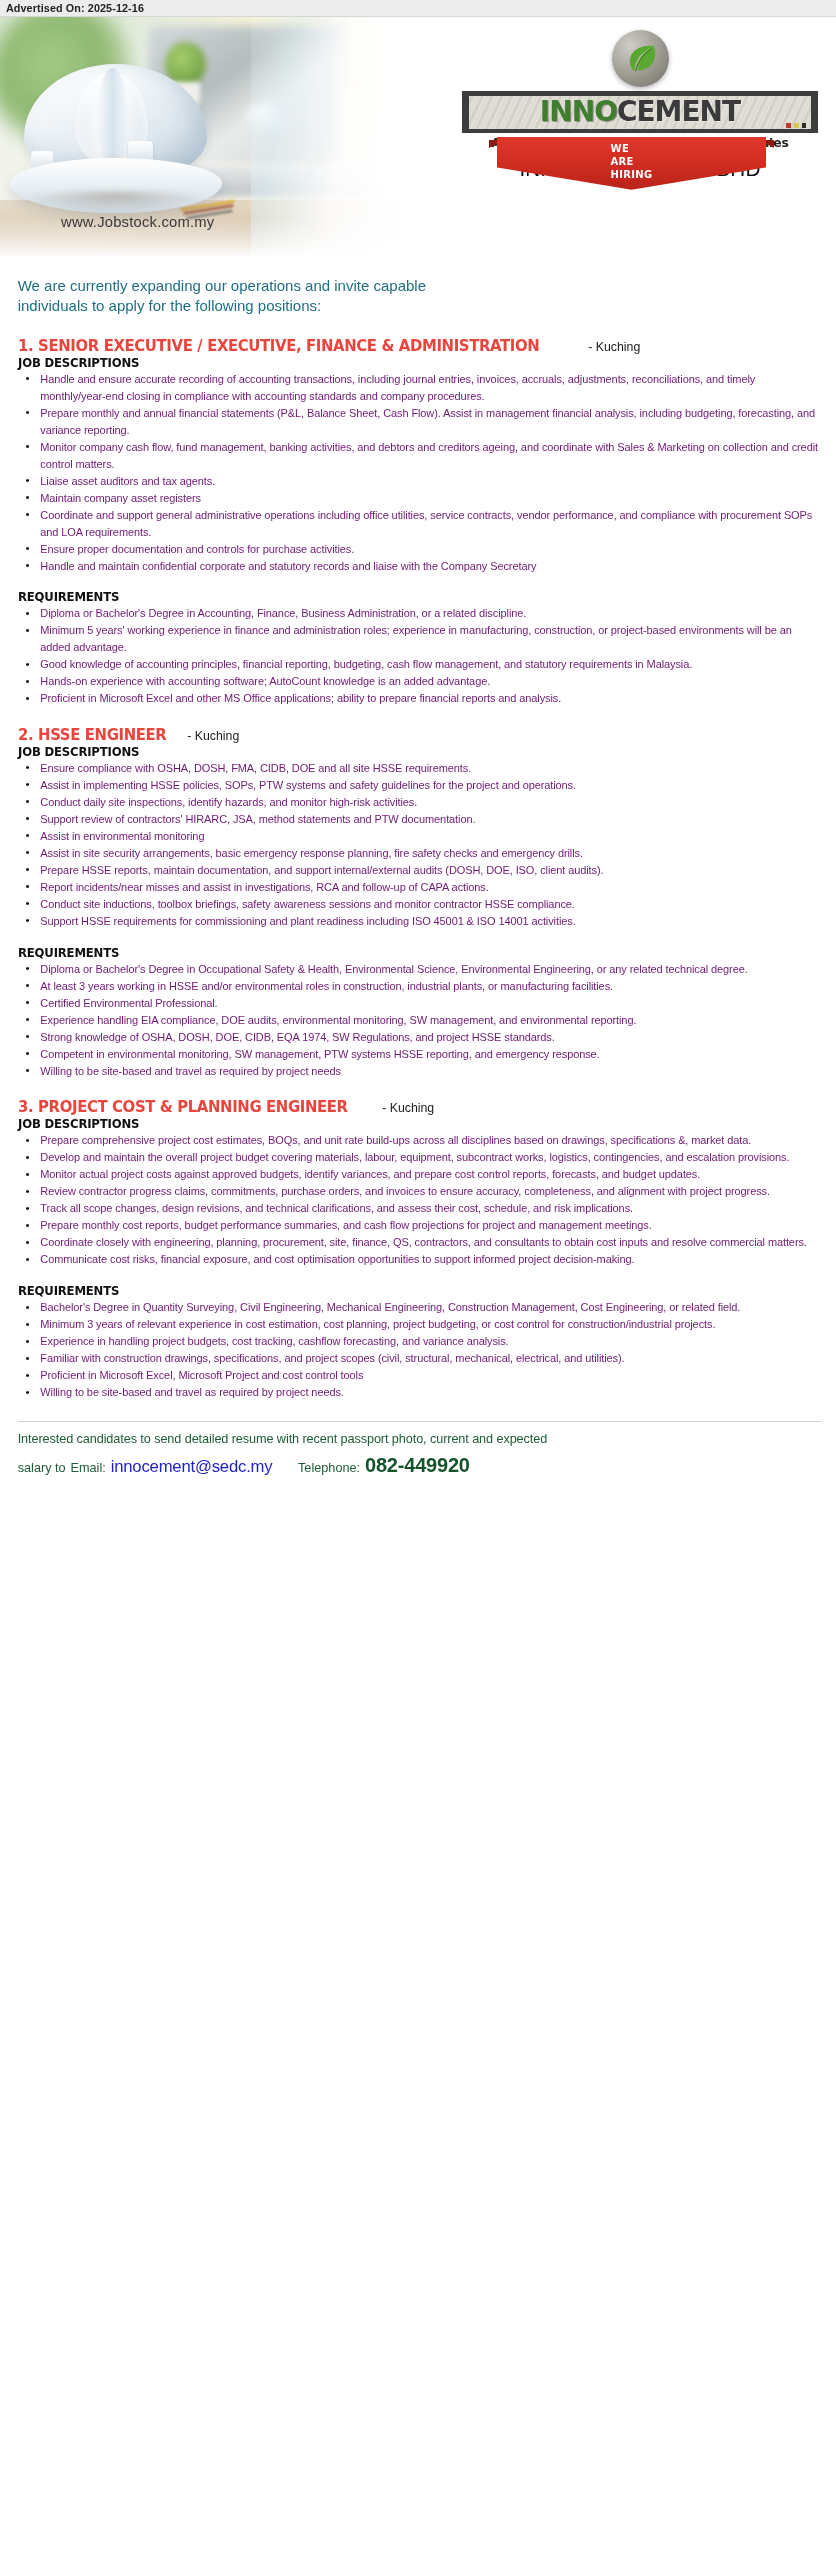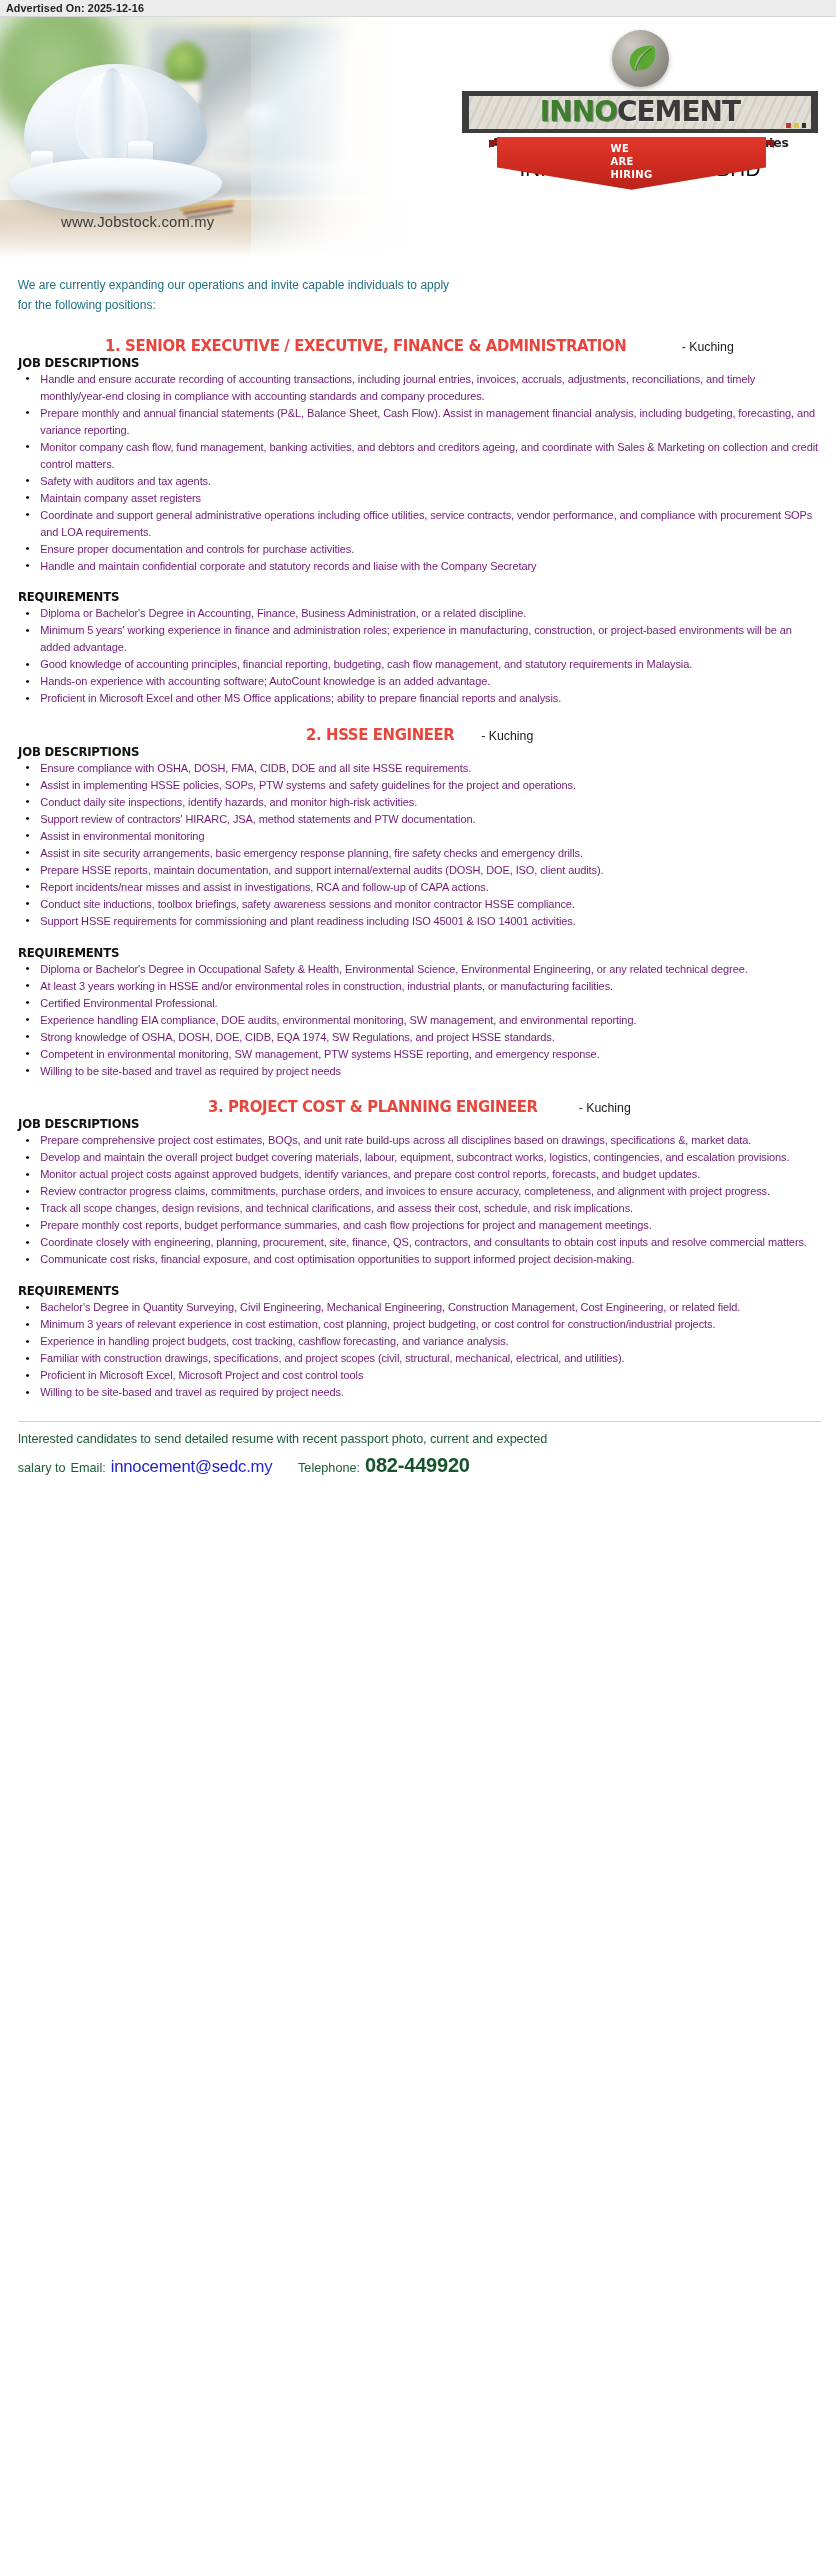--- a/index.html
+++ b/index.html
@@ -278,37 +278,36 @@
     font-weight: bold;
     font-size: 10px;
     line-height: 13.3px;
     letter-spacing: 0.3px;
   }
 
   
   .intro {
     padding: 13.8px 0 7.9px 17.7px;
     color: #1f6f84;
-    font-size: 12px;
+    font-size: 15px;
     line-height: 19.7px;
     max-width: 463px;
   }
 
   
   .content { padding: 0 15.7px 0 17.7px; }
 
   .job { margin-top: 17.7px; }
   .job:first-child { margin-top: 11.8px; }
 
   .job-title-row {
     display: flex;
     align-items: baseline;
-    gap: 16px;
+    gap: 10px;
     margin-bottom: 1px;
-    justify-content: center;
   }
   .job-title {
     font-family: "DejaVu Sans", sans-serif;
     font-weight: bold;
     font-size: 16px;
     color: #e8453c;
     letter-spacing: -0.4px;
     transform: scaleX(.93);
     transform-origin: left center;
     white-space: nowrap;
@@ -475,21 +474,21 @@
     <div class="job">
       <div class="job-title-row">
         <span class="job-title">1. SENIOR EXECUTIVE / EXECUTIVE, FINANCE &amp; ADMINISTRATION</span>
         <span class="job-location">- Kuching</span>
       </div>
       <div class="section-label">JOB DESCRIPTIONS</div>
       <ul class="bullets">
         <li>Handle and ensure accurate recording of accounting transactions, including journal entries, invoices, accruals, adjustments, reconciliations, and timely monthly/year-end closing in compliance with accounting standards and company procedures.</li>
         <li>Prepare monthly and annual financial statements (P&amp;L, Balance Sheet, Cash Flow). Assist in management financial analysis, including budgeting, forecasting, and variance reporting.</li>
         <li>Monitor company cash flow, fund management, banking activities, and debtors and creditors ageing, and coordinate with Sales &amp; Marketing on collection and credit control matters.</li>
-        <li>Safety with auditors and tax agents.</li>
+        <li>Liaise asset auditors and tax agents.</li>
         <li>Maintain company asset registers</li>
         <li>Coordinate and support general administrative operations including office utilities, service contracts, vendor performance, and compliance with procurement SOPs and LOA requirements.</li>
         <li>Ensure proper documentation and controls for purchase activities.</li>
         <li>Handle and maintain confidential corporate and statutory records and liaise with the Company Secretary</li>
       </ul>
       <div class="section-label req">REQUIREMENTS</div>
       <ul class="bullets">
         <li>Diploma or Bachelor's Degree in Accounting, Finance, Business Administration, or a related discipline.</li>
         <li>Minimum 5 years' working experience in finance and administration roles; experience in manufacturing, construction, or project-based environments will be an added advantage.</li>
         <li>Good knowledge of accounting principles, financial reporting, budgeting, cash flow management, and statutory requirements in Malaysia.</li>

